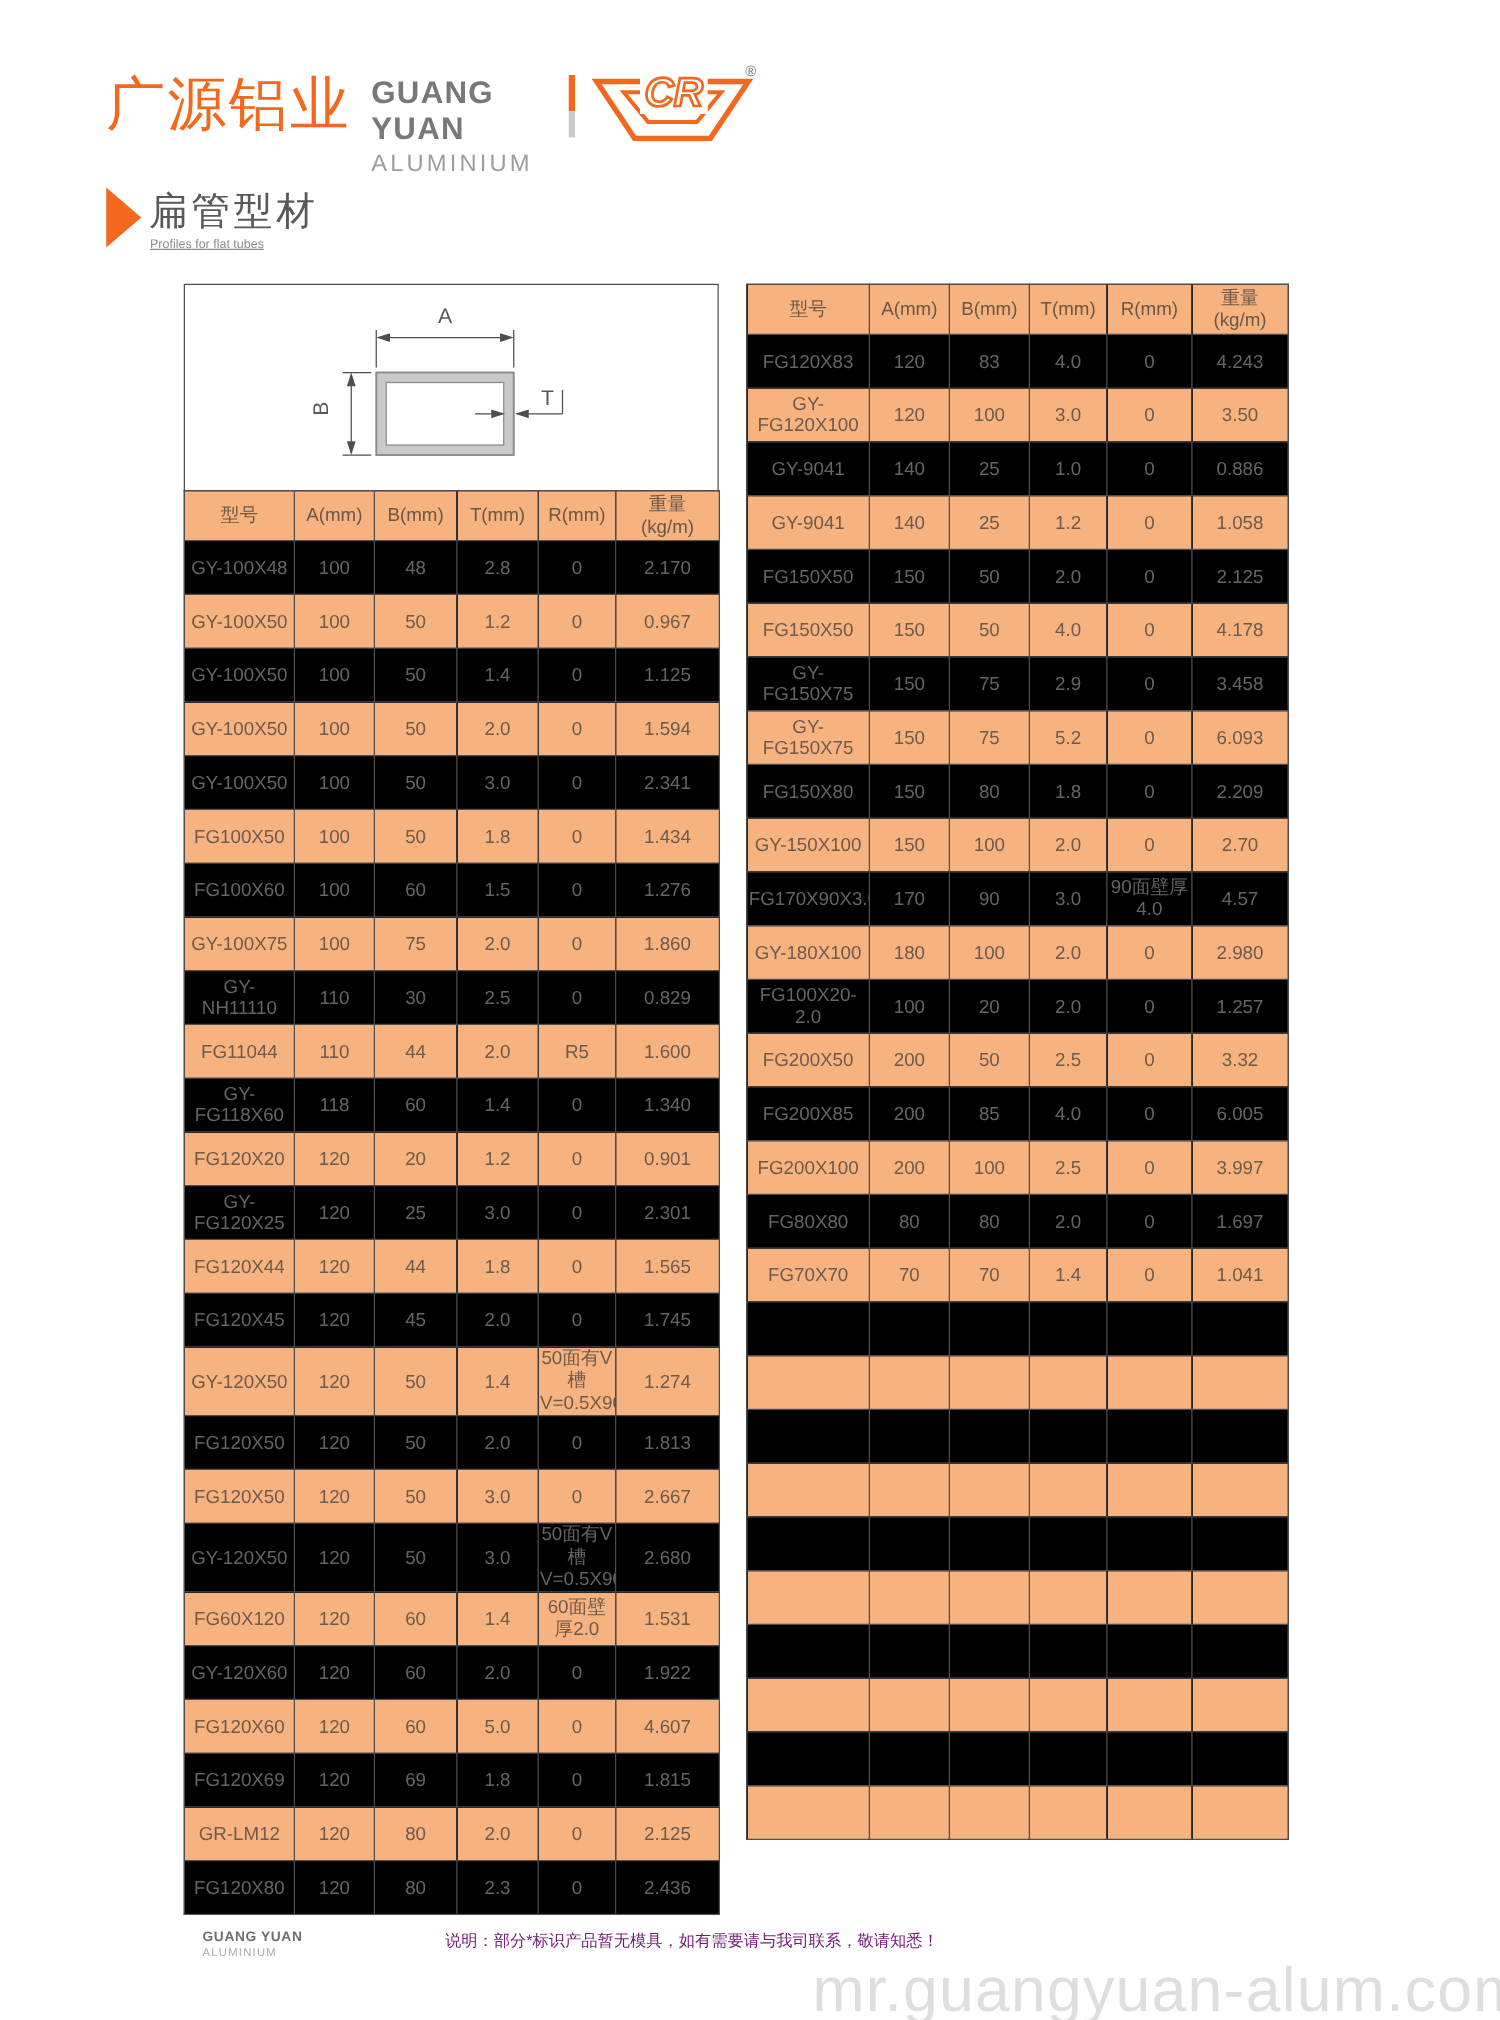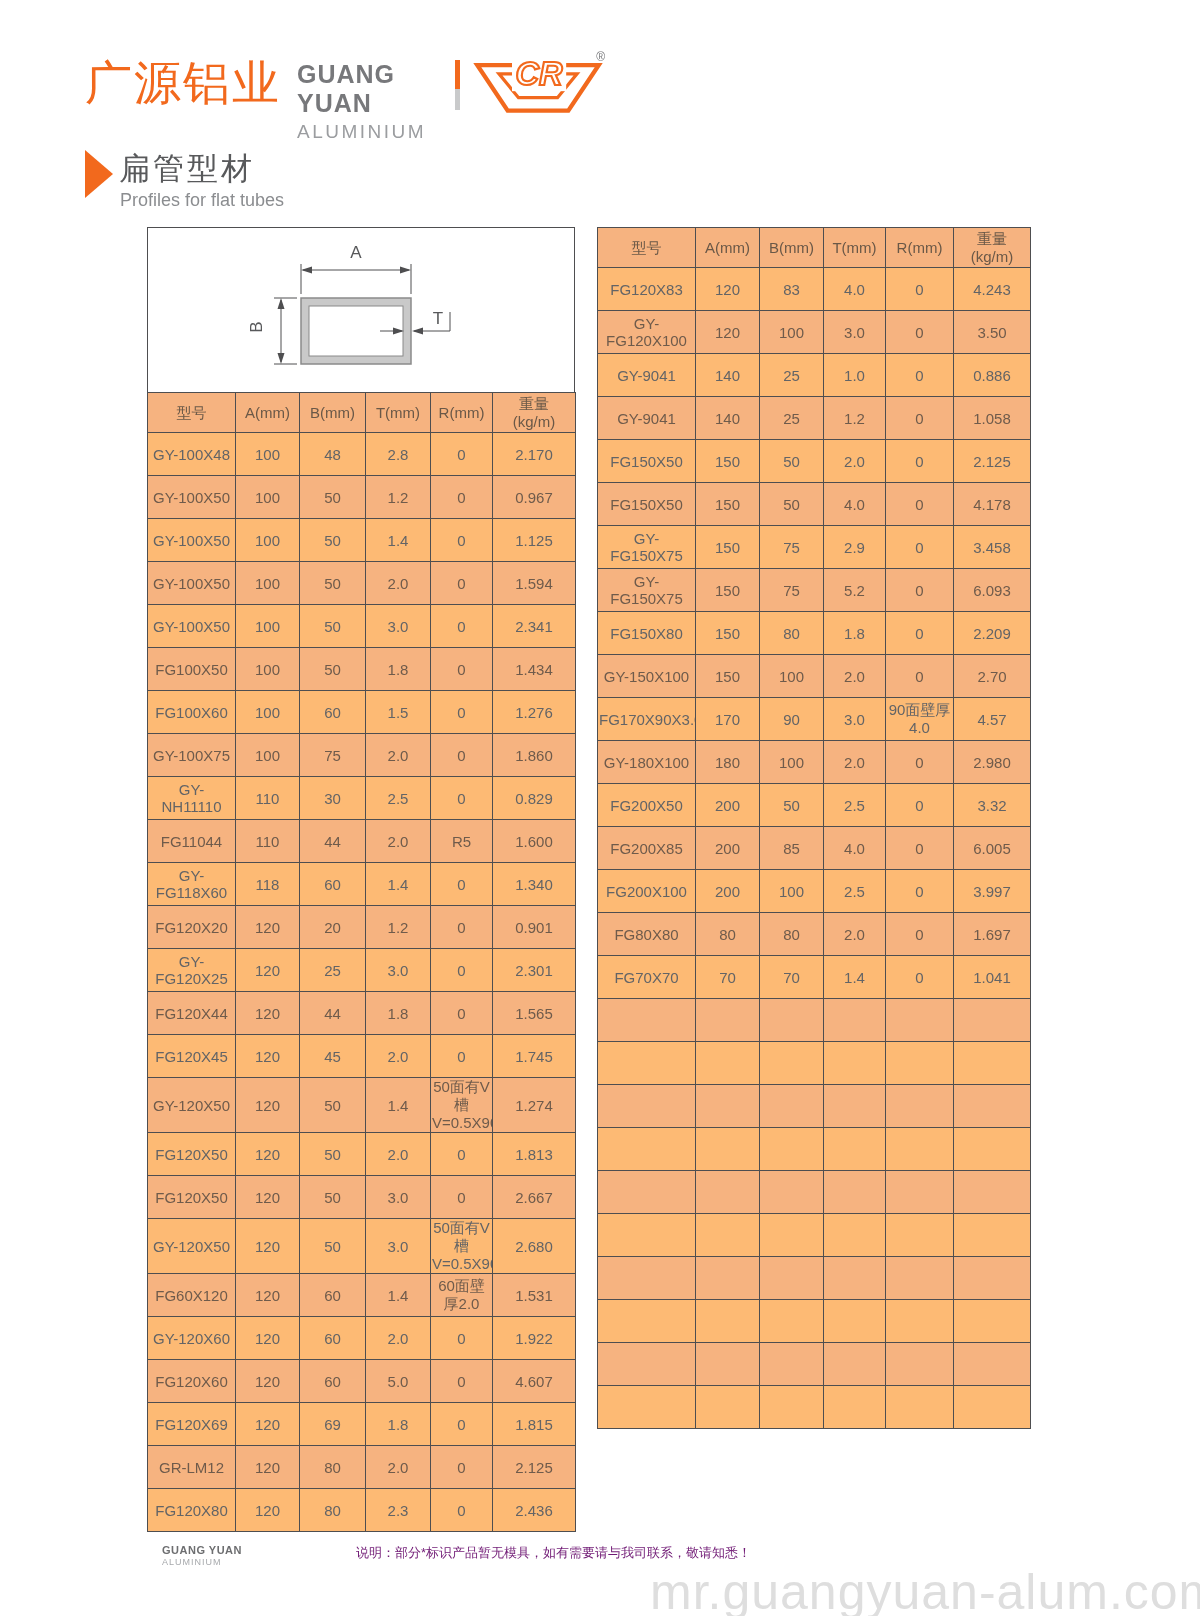--- a/index.html
+++ b/index.html
@@ -26,26 +26,26 @@
   .cr-logo .reg { position:absolute; right:-2px; top:0px; font-size:12px; color:#77787B; }
 
   
   .section-block { position:absolute; left:85px; top:148px; }
   .sec-arrow {
     position:absolute; left:0; top:2px; width:0; height:0;
     border-top:24px solid transparent; border-bottom:24px solid transparent;
     border-left:28px solid #F2691D;
   }
   .sec-cn { position:absolute; left:34px; top:0; font-size:31px; color:#58595B; letter-spacing:3px; white-space:nowrap; }
-  .sec-en { position:absolute; left:35px; top:42px; font-size:18px; color:#8B8D90; white-space:nowrap; }
+  .sec-en { position:absolute; left:35px; top:42px; font-size:10px; color:#8B8D90; white-space:nowrap;text-decoration:underline; }
 
   
   .left-col { position:absolute; left:147px; top:227px; width:428px; }
   .diagram-cell { width:428px; height:166px; border:1px solid #4E4E50; background:#fff; }
-  table.spec { border-collapse:collapse; table-layout:fixed; background:#fdba74; }
+  table.spec { border-collapse:collapse; table-layout:fixed; background:#000000; }
   #left-table { width:428px; margin-top:-1px; }
   #right-table { position:absolute; left:597px; top:227px; width:433px; }
   table.spec td, table.spec th {
     border:1px solid #4E4E50; text-align:center; vertical-align:middle;
     font-size:15px; color:#636466; font-weight:normal; padding:0 1px;
     overflow:hidden;
   }
   table.spec thead tr { height:40px; }
   table.spec tbody tr { height:43px; }
   table.spec thead th { background:#F6B380; color:#6A5847; white-space:pre-line; line-height:1.15; }
@@ -469,20 +469,28 @@
         </tr>
         <tr>
           <td>GY-180X100</td>
           <td>180</td>
           <td>100</td>
           <td>2.0</td>
           <td>0</td>
           <td>2.980</td>
         </tr>
         <tr>
+          <td>FG100X20-2.0</td>
+          <td>100</td>
+          <td>20</td>
+          <td>2.0</td>
+          <td>0</td>
+          <td>1.257</td>
+        </tr>
+        <tr>
           <td>FG200X50</td>
           <td>200</td>
           <td>50</td>
           <td>2.5</td>
           <td>0</td>
           <td>3.32</td>
         </tr>
         <tr>
           <td>FG200X85</td>
           <td>200</td>

